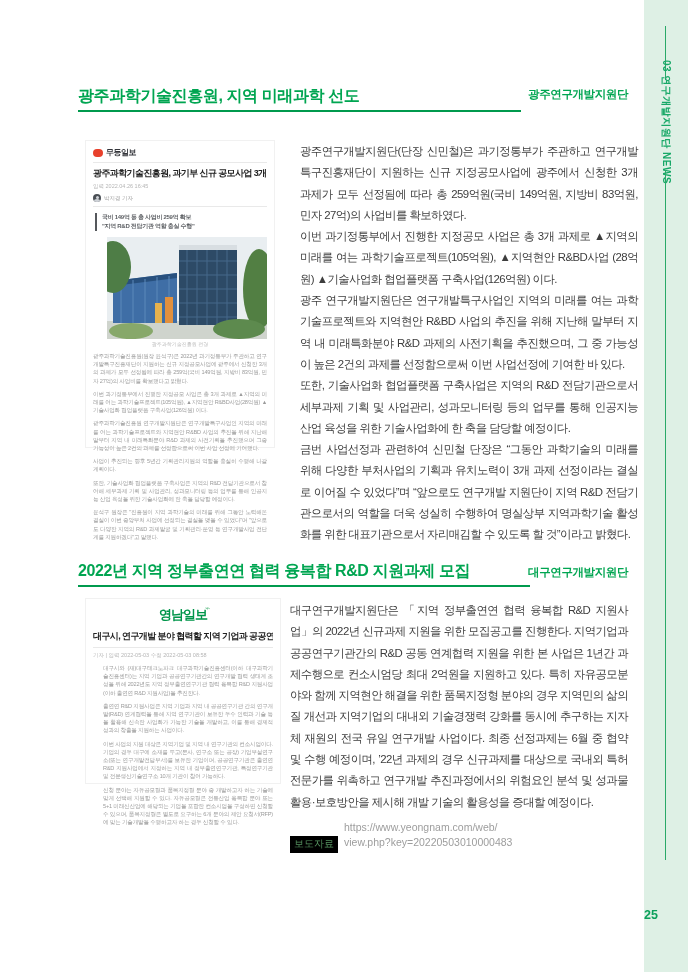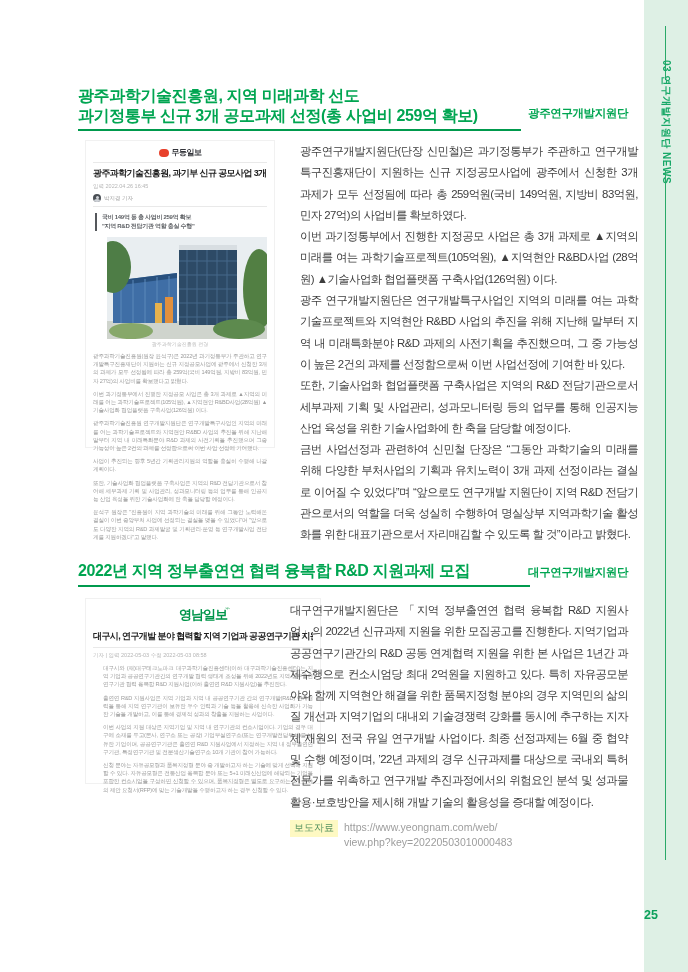--- a/index.html
+++ b/index.html
@@ -15,22 +15,22 @@
   .page-num{position:absolute;bottom:50px;left:0;width:100%;
             color:#0ca05b;font-size:12.5px;font-weight:bold;}
   
   .art-header{position:absolute;left:78px;width:550px;}
   .art-title{color:#00a551;font-weight:bold;font-size:16px;line-height:19.5px;letter-spacing:-.4px;}
   .art-org{position:absolute;right:0;bottom:4px;color:#00a551;font-weight:bold;font-size:11.5px;letter-spacing:-.4px;}
   .art-underline{position:absolute;left:0;bottom:-6px;height:2px;background:#009a4d;}
   
   .clip{position:absolute;background:#ffffff;border:1px solid #f1f1f1;box-sizing:border-box;padding:6px 7px;}
   .clip1{left:85px;top:140px;width:190px;height:308px;}
-  .clip2{left:85px;top:598px;width:236px;height:186px;}
-  .clip-logo-row{display:flex;align-items:center;gap:3px;margin-bottom:4px;justify-content:center;}
+  .clip2{left:85px;top:598px;width:196px;height:186px;}
+  .clip-logo-row{display:flex;align-items:center;gap:3px;margin-bottom:4px;}
   .mudeung-mark{width:10px;height:8px;border-radius:4px;background:#e8412c;}
   .mudeung-name{font-size:8px;font-weight:bold;color:#33343a;letter-spacing:-.5px;}
   .clip-hr{border:0;border-top:1px solid #e9e9e9;margin:4px 0;}
   .clip-headline{font-size:9px;font-weight:bold;color:#222;letter-spacing:-.6px;white-space:nowrap;overflow:hidden;}
   .clip-date{font-size:5.5px;color:#b5b5b5;margin-top:3px;}
   .reporter-row{display:flex;align-items:center;gap:3px;margin-top:4px;}
   .avatar{width:8px;height:8px;border-radius:50%;background:#4a4f55;position:relative;overflow:hidden;}
   .avatar:before{content:"";position:absolute;top:1.5px;left:2.5px;width:3px;height:3px;border-radius:50%;background:#cfd3d8;}
   .avatar:after{content:"";position:absolute;top:5px;left:1px;width:6px;height:4px;border-radius:50% 50% 0 0;background:#cfd3d8;}
   .reporter-name{font-size:5.5px;color:#9a9a9a;}
@@ -43,31 +43,30 @@
                letter-spacing:-.2px;margin:0 0 5px 0;}
   .clip2 .clip-body{margin-left:10px;}
   .yeongnam-logo{text-align:center;font-size:13px;font-weight:bold;color:#00954a;
                  letter-spacing:-1px;position:relative;margin:1px 0 6px 0;}
   .yeongnam-logo .wing{position:absolute;top:-3px;margin-left:-2px;color:#7cc89b;font-size:9px;}
   
   .art-text{position:absolute;width:338px;}
   .art-text p{margin:0;font-size:11.4px;line-height:21.3px;color:#3d3d3d;
               text-align:justify;letter-spacing:-.55px;word-break:break-all;}
   .press-row{display:flex;gap:6px;margin-top:7px;align-items:flex-start;}
-  .press-tag{background:#fef9c3;color:#55925f;font-size:10px;padding:1px 4px 2px;white-space:nowrap;}
+  .press-tag{background:#000000;color:#55925f;font-size:10px;padding:1px 4px 2px;white-space:nowrap;margin-top:16px;}
   .press-url{color:#9d9d9d;font-size:10.5px;line-height:15px;}
 </style>
 </head>
 <body>
 
 <div id="page">
 
   <div class="art-header" style="top:86px;">
     <div class="art-title">광주과학기술진흥원, 지역 미래과학 선도</div>
-    <div class="art-title">과기정통부 신규 3개 공모과제 선정(총 사업비 259억 확보)</div>
     <span class="art-org">광주연구개발지원단</span>
     <div class="art-underline" style="width:443px;"></div>
   </div>
 
   <div class="clip clip1">
     <div class="clip-logo-row">
       <span class="mudeung-mark"></span>
       <span class="mudeung-name">무등일보</span>
     </div>
     <hr class="clip-hr">

